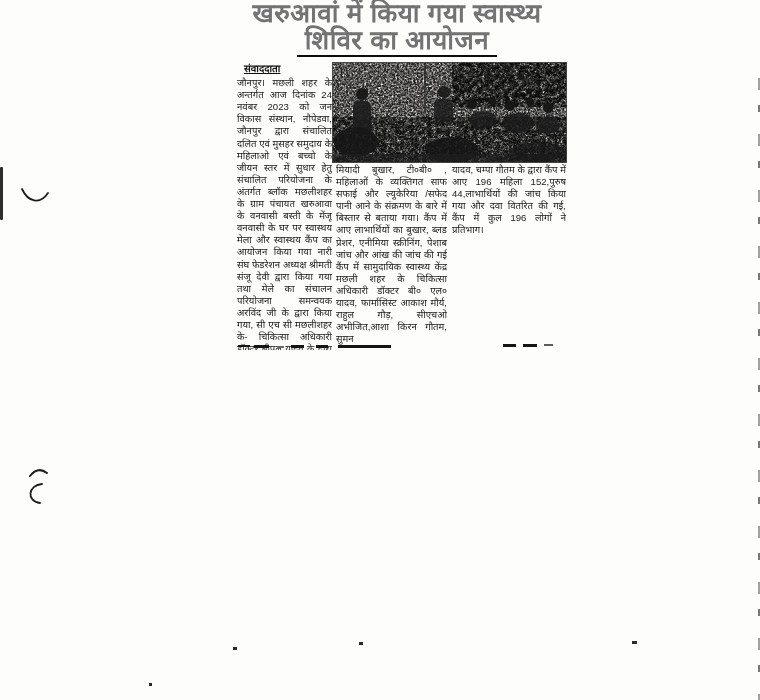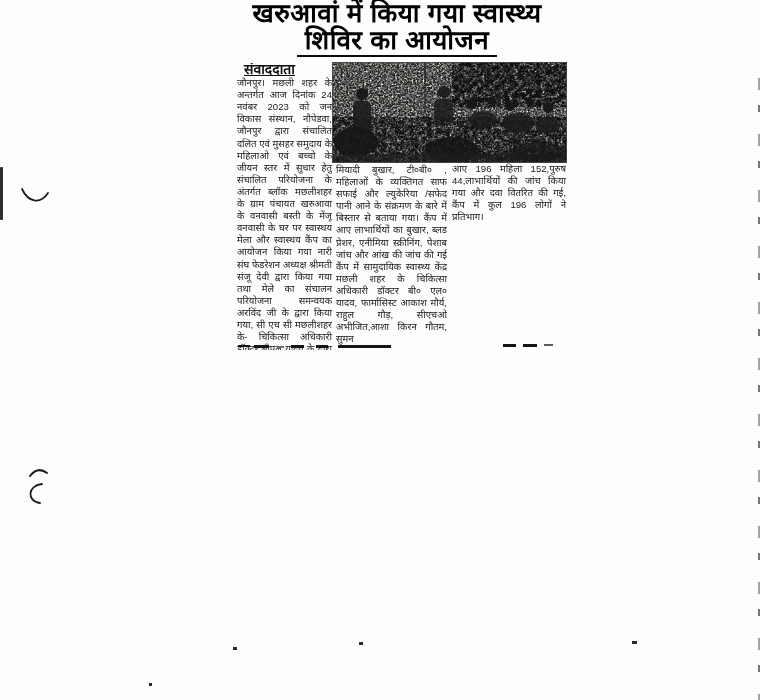--- a/index.html
+++ b/index.html
@@ -2,35 +2,35 @@
 <html><head>
 <meta charset="utf-8">
 <style>
   html,body{margin:0;padding:0;background:#e9e9e9;}
   .page{
     position:relative;width:760px;height:700px;background:#fdfdfc;overflow:hidden;
     font-family:"Liberation Sans","DejaVu Sans",sans-serif;color:#161616;
   }
   .headline{
     position:absolute;left:222px;top:0;width:350px;text-align:center;
-    font-weight:bold;font-size:26px;line-height:1.03;color:#000000;
+    font-weight:bold;font-size:26px;line-height:1.03;color:#737373;
     letter-spacing:0.5px;
   }
   .headline .h2-wrap{display:block;margin-top:0;}
   .headline .h2-wrap span{display:inline-block;border-bottom:2.5px solid #0d0d0d;padding:0 8px 1px;}
   .col{
     position:absolute;font-size:9.6px;line-height:12.1px;text-align:justify;
     font-weight:500;color:#1b1b1b;overflow:hidden;
     -webkit-hyphens:auto;hyphens:auto;
   }
   .col p{margin:0;}
   .col1{left:237px;top:63px;width:95px;height:287px;}
   .col2{left:336px;top:164px;width:111px;height:186px;}
-  .col3{left:452px;top:151px;width:114px;height:186px;}
-  .byline{font-weight:bold;text-decoration:underline;font-size:14px;margin:0 0 2px 7px;color:#101010;}
+  .col3{left:452px;top:164px;width:114px;height:186px;}
+  .byline{font-weight:bold;text-decoration:underline;font-size:10px;margin:0 0 2px 7px;color:#101010;}
   .indent{text-indent:11px;}
   .photo{position:absolute;left:332px;top:62px;width:235px;height:101px;line-height:0;}
   .photo svg{display:block;}
   .dash{position:absolute;background:#141414;}
   .speck{position:absolute;background:#2a2a2a;}
   .mark{position:absolute;line-height:0;}
   .edge-left{position:absolute;left:0;top:167px;width:3px;height:53px;background:#2e2e2e;border-radius:1px;}
   .edge-right{
     position:absolute;right:0;top:78px;width:2px;height:622px;
     background:repeating-linear-gradient(180deg,#a2a2a2 0 12px,transparent 12px 27px,#777 27px 34px,transparent 34px 56px);

